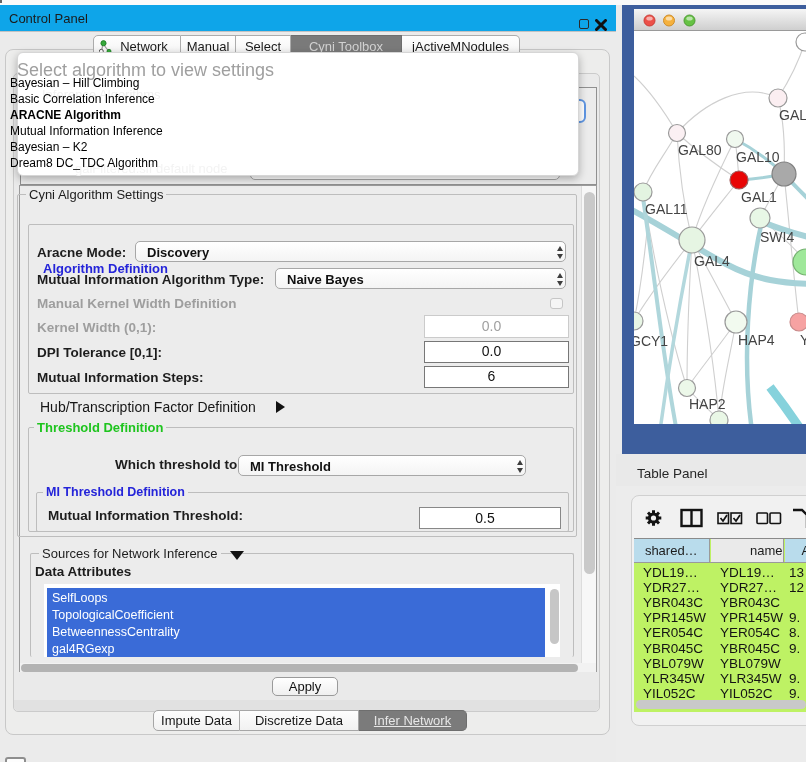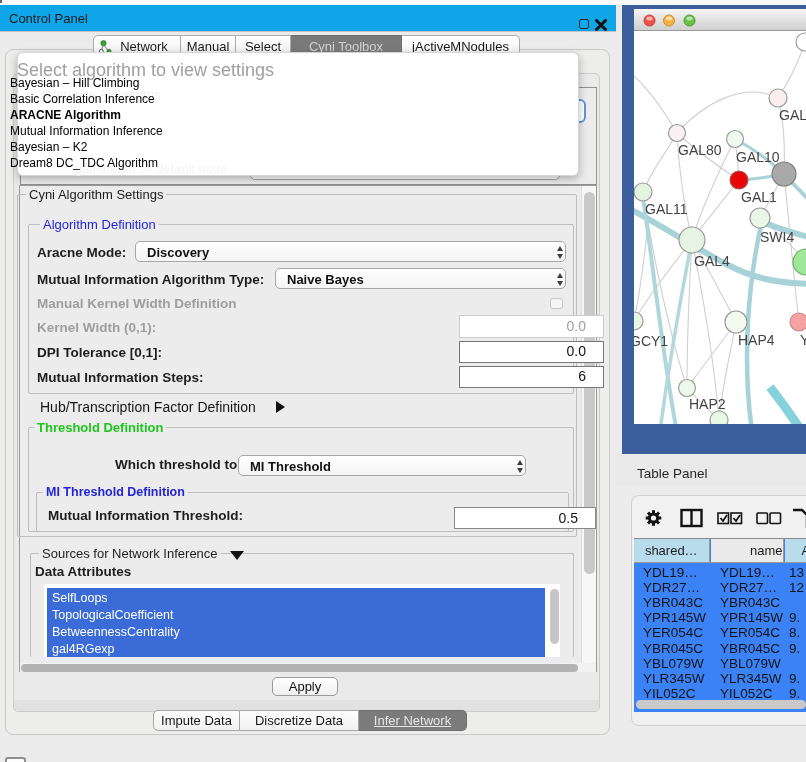--- a/index.html
+++ b/index.html
@@ -1,21 +1,21 @@
 <!DOCTYPE html>
 <html><head>
 <meta charset="utf-8">
 <style>
   * { margin:0; padding:0; box-sizing:border-box; }
   html,body { width:806px; height:762px; overflow:hidden; background:#ebebeb;
     font-family:"Liberation Sans", sans-serif; }
   .abs { position:absolute; }
   .lbl { position:absolute; font-size:13.5px; font-weight:bold; color:#1d1d1d; white-space:nowrap; }
   .lbl.dis { color:#9e9e9e; }
-  .fld { position:absolute; background:#fff; font-size:14px; color:#111; text-align:right; padding-right:17px;margin-left:35px; }
+  .fld { position:absolute; background:#fff; font-size:14px; color:#111; text-align:center; padding-right:10px; }
   .combo { position:absolute; background:linear-gradient(#ffffff,#f4f4f4);
     border:1px solid #a7a7a7; border-radius:5px; font-size:13px; color:#111;font-weight:bold; }
   .combo .ctext { position:absolute; left:11px; top:2.5px; }
   .tri-up { width:0;height:0;border-left:3.8px solid transparent;border-right:3.8px solid transparent;
     border-bottom:5px solid #3d3d3d; position:absolute; }
   .tri-dn { width:0;height:0;border-left:3.8px solid transparent;border-right:3.8px solid transparent;
     border-top:5px solid #3d3d3d; position:absolute; }
   .grp { position:absolute; border:1px solid #bdbdbd; border-radius:2px; }
   .gtitle { position:absolute; top:-8px; background:#ececec; padding:0 3px; font-size:13px;
     color:#1d1d1d; white-space:nowrap; }
@@ -69,21 +69,21 @@
 <div class="abs" style="left:581px;top:186px;width:15px;height:477px;background:#f7f7f7;border-left:1px solid #dcdcdc;"></div>
 <div class="abs" style="left:583.5px;top:192px;width:11px;height:382px;background:#c9c9c9;border-radius:6px;"></div>
 
 <div class="abs" style="left:20px;top:663px;width:576px;height:9px;background:#f2f2f2;"></div>
 <div class="abs" style="left:21px;top:663.5px;width:557px;height:8px;background:#b3b3b3;border-radius:4px;"></div>
 
 <div class="grp" style="left:17px;top:194px;width:560px;height:343px;">
   <span class="gtitle" style="left:8px;">Cyni Algorithm Settings</span>
 </div>
 <div class="grp" style="left:28px;top:224px;width:546px;height:170px;">
-  <span class="gtitle" style="left:11px;color:#2424d9;font-weight:normal;">Algorithm Definition</span>
+  <span class="gtitle" style="left:11px;color:#2424d9;font-weight:bold;margin-top:44px;">Algorithm Definition</span>
 </div>
 <div class="lbl" style="left:37px;top:245px;">Aracne Mode:</div>
 <div class="combo" style="left:135px;top:241px;width:431px;height:21px;">
     <span class="ctext">Discovery</span>
   <span class="tri-up" style="left:421px;top:4px;"></span>
     <span class="tri-dn" style="left:421px;top:11.5px;"></span>
   </div>
 <div class="lbl" style="left:37px;top:272px;">Mutual Information Algorithm Type:</div>
 <div class="combo" style="left:275px;top:268px;width:291px;height:21px;">
     <span class="ctext">Naive Bayes</span>
@@ -253,21 +253,21 @@
   </g>
 
   <g fill="none" stroke="#131313" stroke-width="1.6">
     <rect x="113" y="5" width="10.5" height="10.5" rx="1"></rect>
     <rect x="126" y="5" width="10.5" height="10.5" rx="1"></rect>
   </g>
 
   <path d="M149 2 h9 l5 5 v13" fill="none" stroke="#131313" stroke-width="2.4"></path>
 </svg>
 
-<div class="abs" style="left:634px;top:538px;width:172px;height:174px;background:#3b82f6;overflow:hidden;">
+<div class="abs" style="left:634px;top:538px;width:172px;height:174px;background:#bef264;overflow:hidden;">
   <div class="abs" style="left:0;top:0;width:172px;height:1px;background:#8a8a8a;"></div>
   <div class="abs" style="left:0;top:1px;width:75.5px;height:23px;background:#b9dcec;border-right:1px solid #9a9a9a;font-size:13px;color:#1c1c1c;text-align:center;line-height:23px;">shared…</div>
   <div class="abs" style="left:76.5px;top:1px;width:73px;height:23px;background:#eaeaea;border-right:1px solid #9a9a9a;font-size:13px;color:#1c1c1c;text-align:right;line-height:23px;">name</div>
   <div class="abs" style="left:150.5px;top:1px;width:21.5px;height:23px;background:#b9dcec;font-size:13px;color:#1c1c1c;line-height:23px;padding-left:17px;">A</div>
   <div class="abs" style="left:0;top:24px;width:172px;height:1px;background:#9a9a9a;"></div>
   <div class="abs" style="left:0;top:25px;width:172px;height:135px;overflow:hidden;">
     <div class="trow" style="left:9px;top:2px;">YDL19…</div>
       <div class="trow" style="left:86px;top:2px;">YDL19…</div>
       <div class="trow" style="left:155px;top:2px;">13</div>
     <div class="trow" style="left:9px;top:17px;">YDR27…</div>

